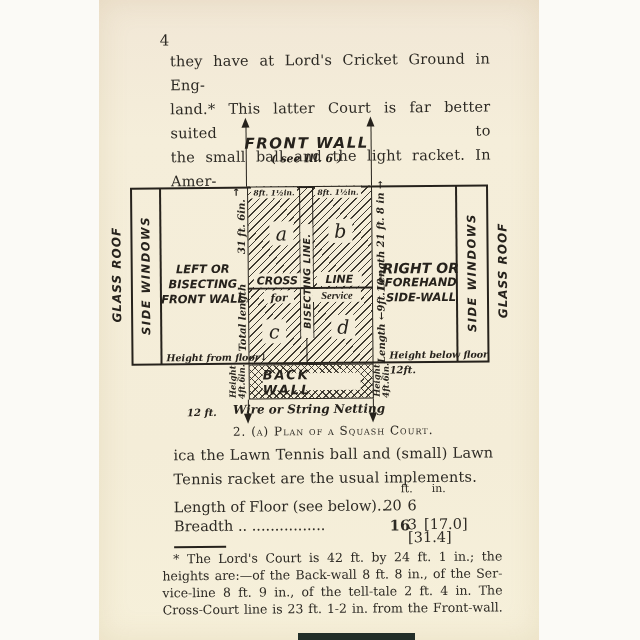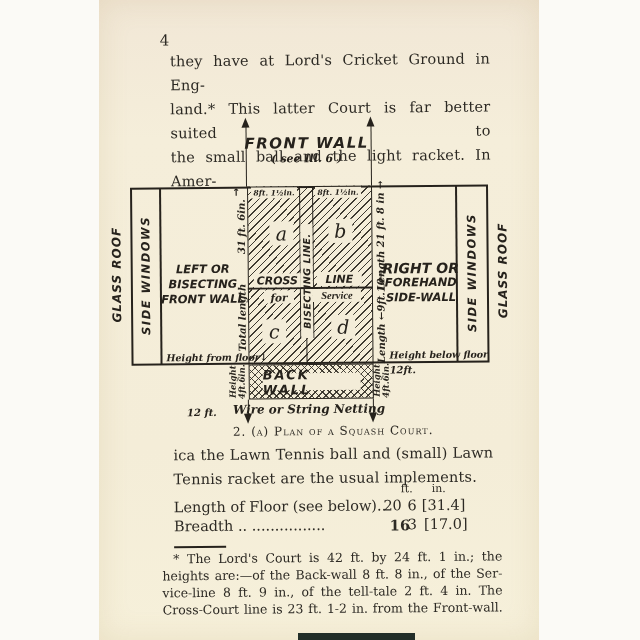--- a/index.html
+++ b/index.html
@@ -148,21 +148,21 @@
     </div>
 
     <div>
       <div class="abs" style="left:399px;top:483px;font-size:11px;">ft.</div>
       <div class="abs" style="left:430px;top:483px;font-size:11px;">in.</div>
 
       <div class="abs" style="left:172px;top:498px;width:330px;height:20px;font-size:14.5px;">
         <span class="abs" style="left:0;">Length of Floor (see below)..</span>
         <span class="abs" style="left:198px;width:30px;text-align:right;">20</span>
         <span class="abs" style="left:230px;width:13px;text-align:right;">6</span>
-        <span class="abs" style="left:248px;">[31.4]</span>
+        <span class="abs" style="left:234px;margin-top:32px;">[31.4]</span>
       </div>
       <div class="abs" style="left:172px;top:517px;width:330px;height:20px;font-size:14.5px;">
         <span class="abs" style="left:0;">Breadth .. ................</span>
         <span class="abs" style="left:206px;width:30px;text-align:right;font-weight:bold;">16</span>
         <span class="abs" style="left:230px;width:13px;text-align:right;">3</span>
         <span class="abs" style="left:250px;">[17.0]</span>
       </div>
     </div>
 
     <div class="ln" style="left:172px;top:545px;width:52px;height:1.5px;"></div>

